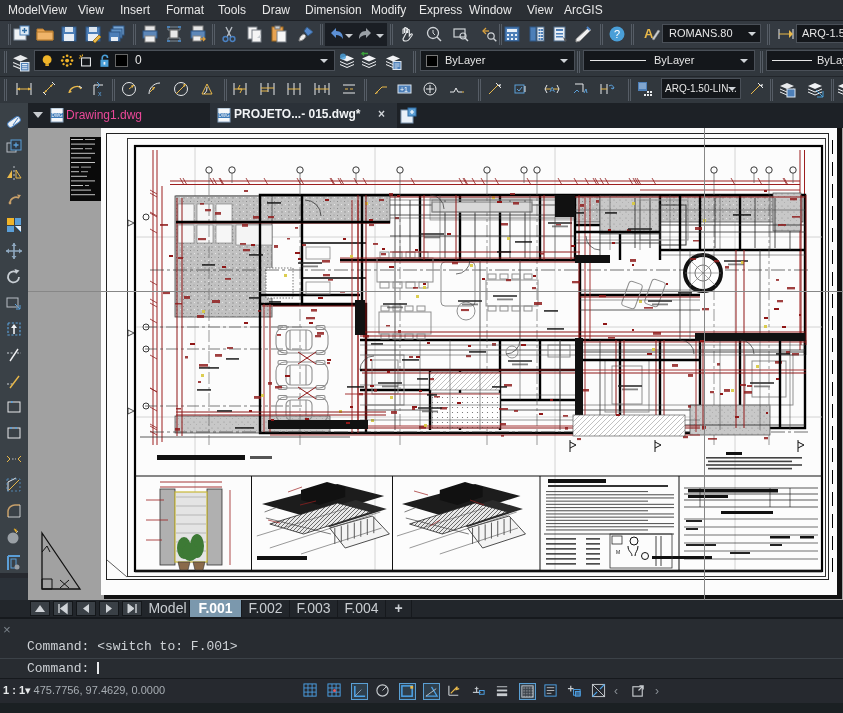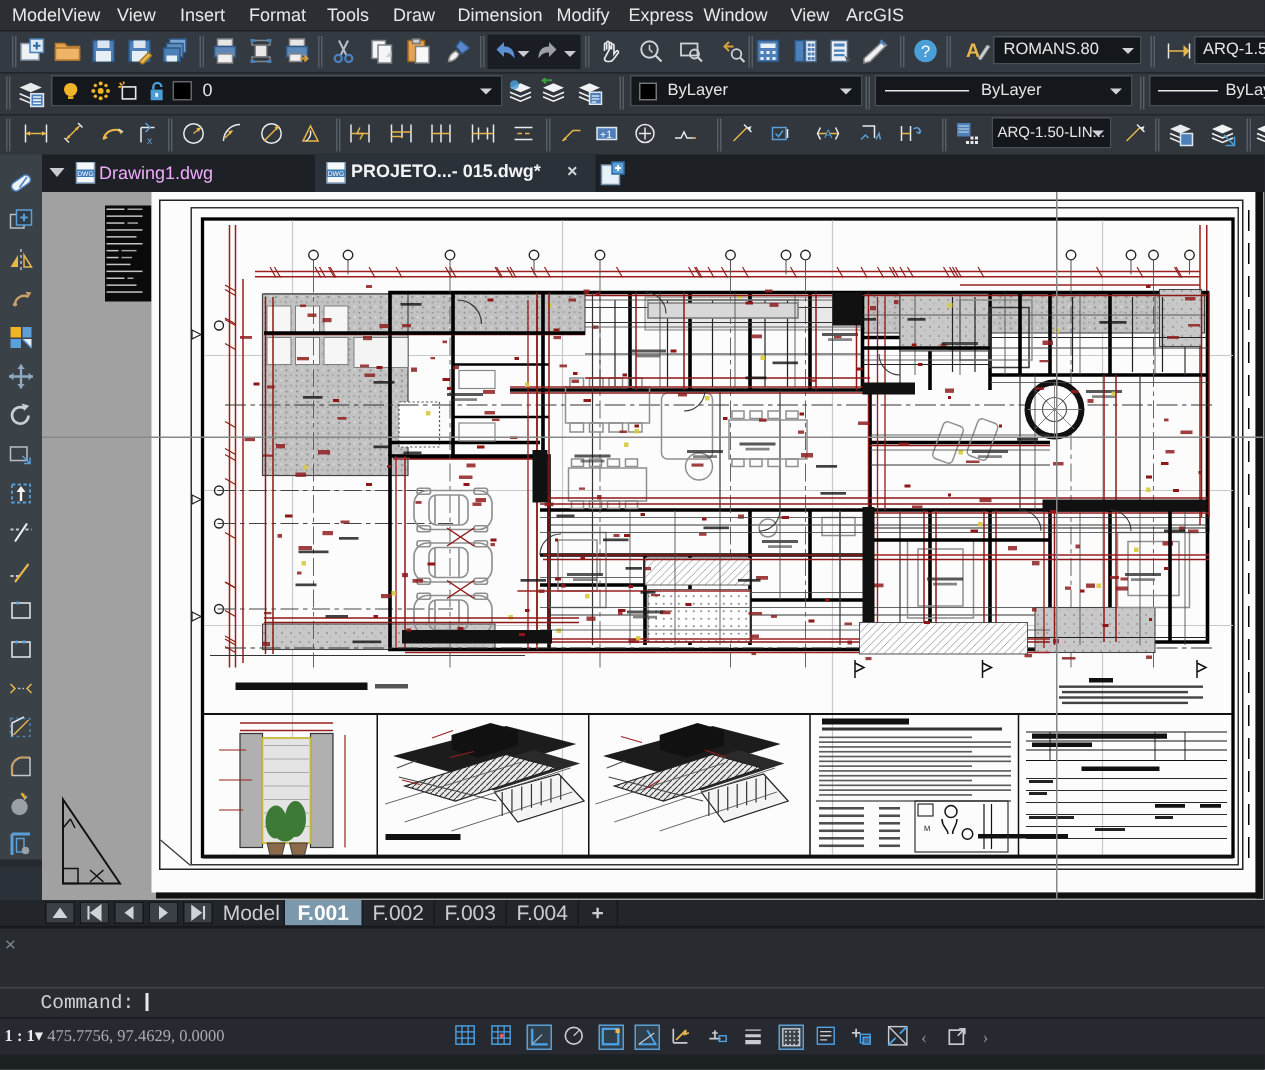--- a/index.html
+++ b/index.html
@@ -11,21 +11,21 @@
 .ic{position:absolute}
 .combo{position:absolute;background:#14171b;border:1px solid #4a5058;color:#e6e6e6;font-size:11px}
 .combo .arr{position:absolute;right:4px;top:50%;margin-top:-2px;width:0;height:0;border-left:4px solid transparent;border-right:4px solid transparent;border-top:4px solid #d0d4d8}
 #tabbar{left:28px;top:103px;width:815px;height:25px;background:#1d2126;color:#9aa0a6;font-size:12px}
 #leftbar{left:0;top:103px;width:28px;height:470px;background:#3a4147}
 #leftbar2{left:0;top:578px;width:28px;height:27px;background:#2b3138}
 #sheettabs{left:0;top:600px;width:843px;height:17px;background:#22262b;color:#c9cdd1;font-size:14px}
 .stbtn{position:absolute;top:1px;width:20px;height:15px;background:#3a4046;border:1px solid #14171a;color:#c8ccd0;text-align:center;font-size:8px;line-height:15px}
 .stab{position:absolute;top:0;height:17px;line-height:17px;text-align:center;border-right:1px solid #16191d}
 #cmd{left:0;top:617px;width:843px;height:61px;background:#282c31;color:#ced2d6;font-family:"Liberation Mono",monospace;font-size:13px;border-top:2px solid #16191d}
-#status{left:0;top:678px;width:843px;height:25px;background:#26292f;color:#a7adb3;font-family:Liberation Serif, serif;font-size:11px;border-top:1px solid #16191d}
+#status{left:0;top:678px;width:843px;height:25px;background:#26292f;color:#a7adb3;font-family:Liberation Sans, sans-serif;font-size:11px;border-top:1px solid #16191d}
 #statusb{left:0;top:703px;width:843px;height:10px;background:#1b2023}
 .sic{position:absolute;top:4px;width:17px;height:17px}
 .sicbox{border:1px solid #5a9fd4;background:#2f3f4c}
 </style></head><body>
 <div id="root">
 <div id="menubar" class="abs">
 <span style="left:8px">Model</span>
 <span style="left:41px">View</span>
 <span style="left:78px">View</span>
 <span style="left:120px">Insert</span>
@@ -406,21 +406,21 @@
         <path d="M2 12l7 3 7-3" fill="none" stroke="#f0f2f4"></path>
       </svg>
 </div>
 <div id="tabbar" class="abs">
 <div class="abs" style="left:5px;top:9px;width:0;height:0;border-left:5px solid transparent;border-right:5px solid transparent;border-top:6px solid #c8ccd0"></div>
 <svg class="ic" style="left:22px;top:5px" width="14" height="15" viewBox="0 0 14 15">
         <rect x="1" y="0" width="12" height="14" fill="#f5f8fb" stroke="#8aa5c0"></rect>
         <rect x="1" y="5" width="12" height="5" fill="#3d7ab8"></rect>
         <text x="7" y="9.3" font-size="4.5" fill="#fff" text-anchor="middle" font-family="Liberation Sans">DWG</text>
       </svg>
-<span class="abs" style="left:38px;top:5px;color:#f0abfc">Drawing1.dwg</span>
+<span class="abs" style="left:38px;top:5px;color:#ec4899">Drawing1.dwg</span>
 <div class="abs" style="left:182px;top:0;width:187px;height:25px;background:#2b3138"></div>
 <svg class="ic" style="left:189px;top:5px" width="14" height="15" viewBox="0 0 14 15">
         <rect x="1" y="0" width="12" height="14" fill="#f5f8fb" stroke="#8aa5c0"></rect>
         <rect x="1" y="5" width="12" height="5" fill="#3d7ab8"></rect>
         <text x="7" y="9.3" font-size="4.5" fill="#fff" text-anchor="middle" font-family="Liberation Sans">DWG</text>
       </svg>
 <span class="abs" style="left:206px;top:4px;color:#f2f4f6;font-weight:bold;font-size:12px">PROJETO...- 015.dwg*</span>
 <span class="abs" style="left:350px;top:4px;color:#d0d4d8;font-size:12px;font-weight:bold">×</span>
 <svg class="ic" style="left:372px;top:4px" width="17" height="17" viewBox="0 0 17 17">
         <rect x="1" y="3" width="12" height="13" fill="#e8f0f8" stroke="#7a93ad"></rect>
@@ -1340,20 +1340,21 @@
         </svg></div>
 <div class="stab" style="left:146px;width:44px">Model</div>
 <div class="stab" style="left:190px;width:52px;background:#7b98ad;color:#fff;font-weight:bold">F.001</div>
 <div class="stab" style="left:242px;width:48px">F.002</div>
 <div class="stab" style="left:290px;width:48px">F.003</div>
 <div class="stab" style="left:338px;width:48px">F.004</div>
 <div class="stab" style="left:386px;width:26px;font-weight:bold">+</div>
 </div>
 <div id="cmd" class="abs">
 <span class="abs" style="left:3px;top:4px;color:#7d858d;font-size:13px">×</span>
+<div class="abs" style="left:27px;top:20px">Command: &lt;switch to: F.001&gt;</div>
 <div class="abs" style="left:0px;top:39px;width:843px;height:1px;background:#3c4248"></div>
 <div class="abs" style="left:27px;top:42px">Command: <span style="display:inline-block;width:2px;height:12px;background:#e8eaec;vertical-align:-2px"></span></div>
 </div>
 <div id="status" class="abs">
 <div class="abs" style="left:3px;top:5px"><b style="color:#e8eaec">1 : 1</b><span style="color:#e8eaec">▾</span> <span>475.7756, 97.4629, 0.0000</span></div>
 <div class="sic" style="left:303px"><svg width="15" height="15" viewBox="0 0 16 16">
           <rect x="1" y="1" width="13" height="13" fill="none" stroke="#4da3e8"></rect>
           <path d="M1 5.3h13M1 9.7h13M5.3 1v13M9.7 1v13" stroke="#4da3e8" stroke-width=".9"></path>
         </svg></div>
 <div class="sic" style="left:327px"><svg width="15" height="15" viewBox="0 0 16 16">

